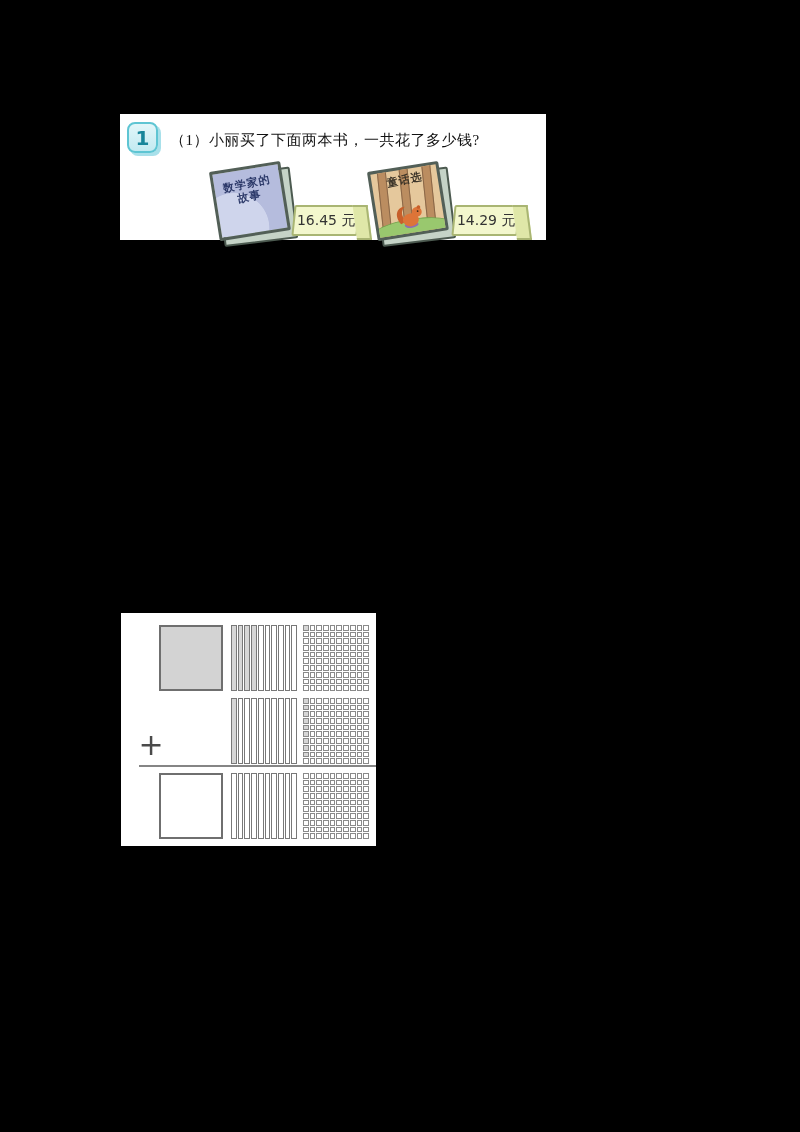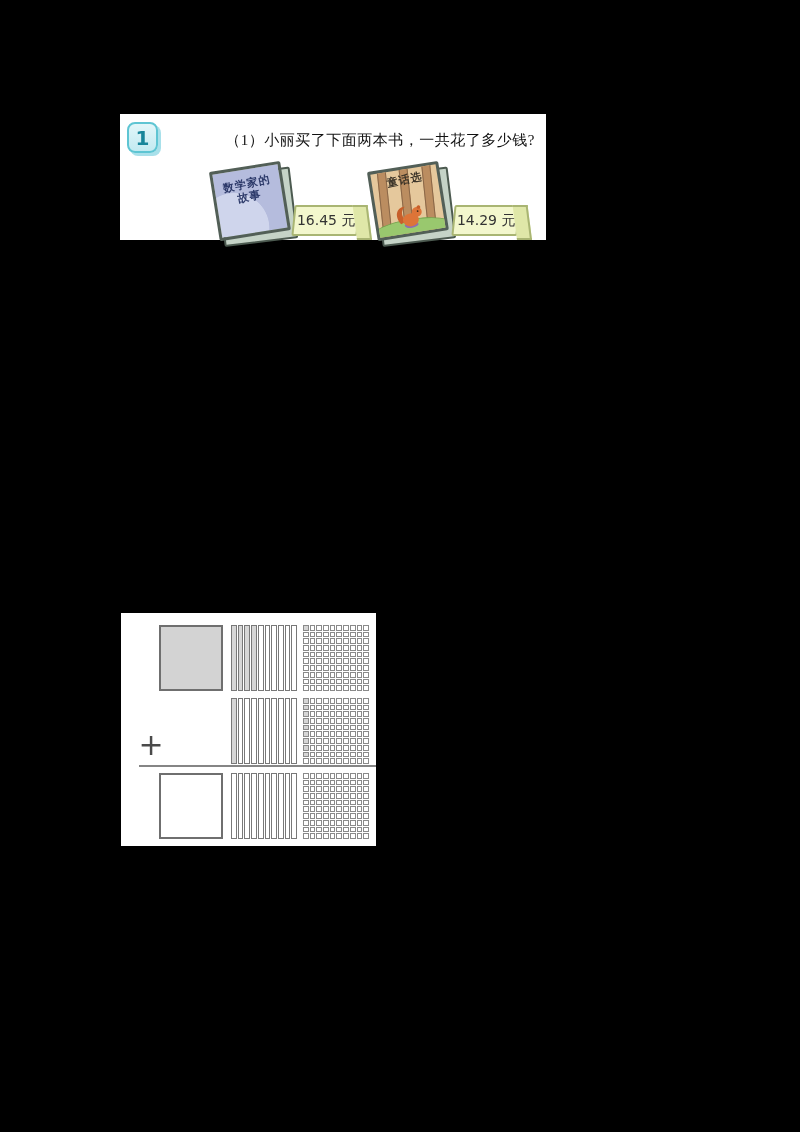--- a/index.html
+++ b/index.html
@@ -19,21 +19,21 @@
     position:absolute; left:7px; top:8px; width:31px; height:31px;
     background:linear-gradient(180deg,#e2f6f9 0%,#c2eaf1 100%);
     border:2px solid #5ec5d3; border-radius:8px;
     box-shadow:3px 3px 0 #a8e0ea;
     display:flex; align-items:center; justify-content:center;
     color:#17859a; font-weight:bold; font-size:20px;
     font-family:"DejaVu Sans","Liberation Sans",sans-serif;
   }
   .question {
     position:absolute; left:50px; top:17px; width:365px;
-    font-size:15px; color:#111; letter-spacing:0.5px; line-height:18px;text-align:right;
+    font-size:15px; color:#111; letter-spacing:0.5px; line-height:18px;
   }
 
   
   .book { position:absolute; width:76px; height:74px; }
   #book1 { left:94px;  top:52px; transform:rotate(-2deg); }
   #book2 { left:252px; top:52px; transform:rotate(-2deg); }
   .book .pages {
     position:absolute; left:6px; top:5px; right:-4px; bottom:-3px;
     background:#c5d3c7; border:2px solid #4c5a50; border-radius:2px;
     transform:rotate(-5deg);

